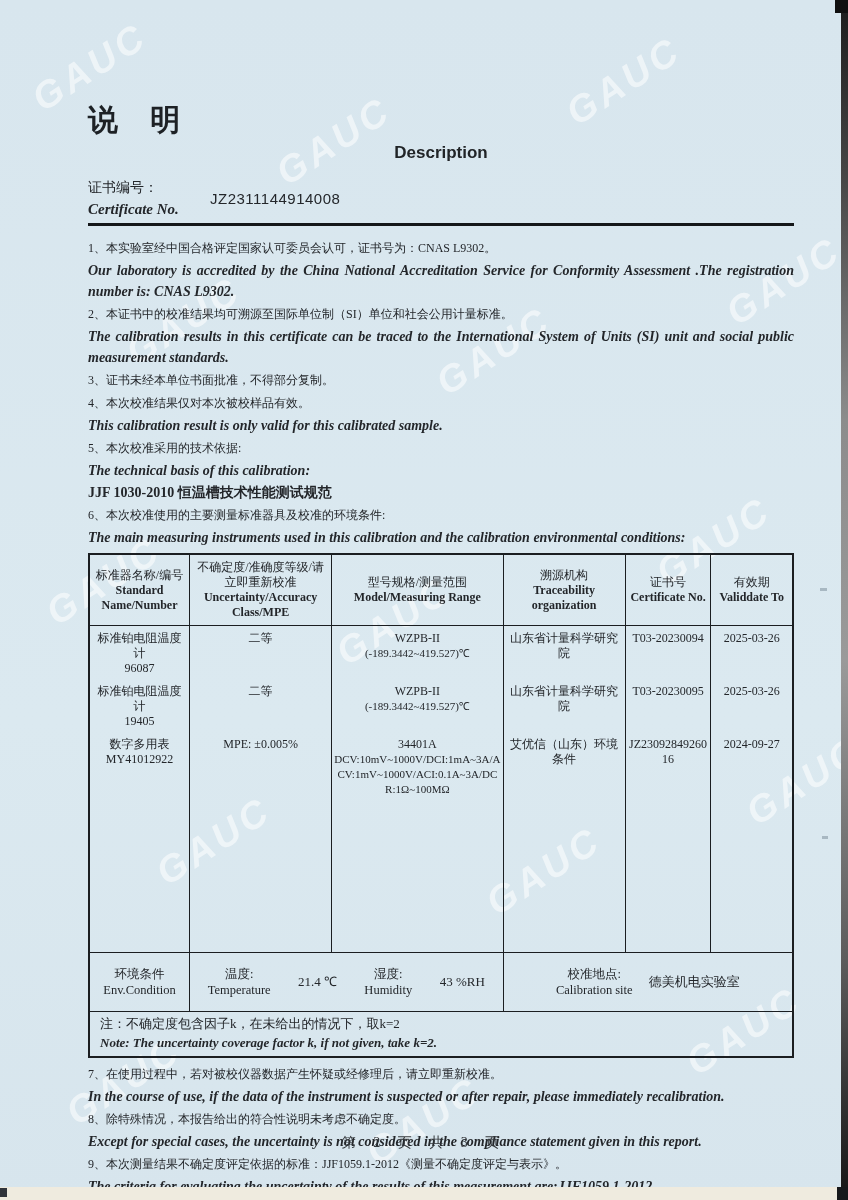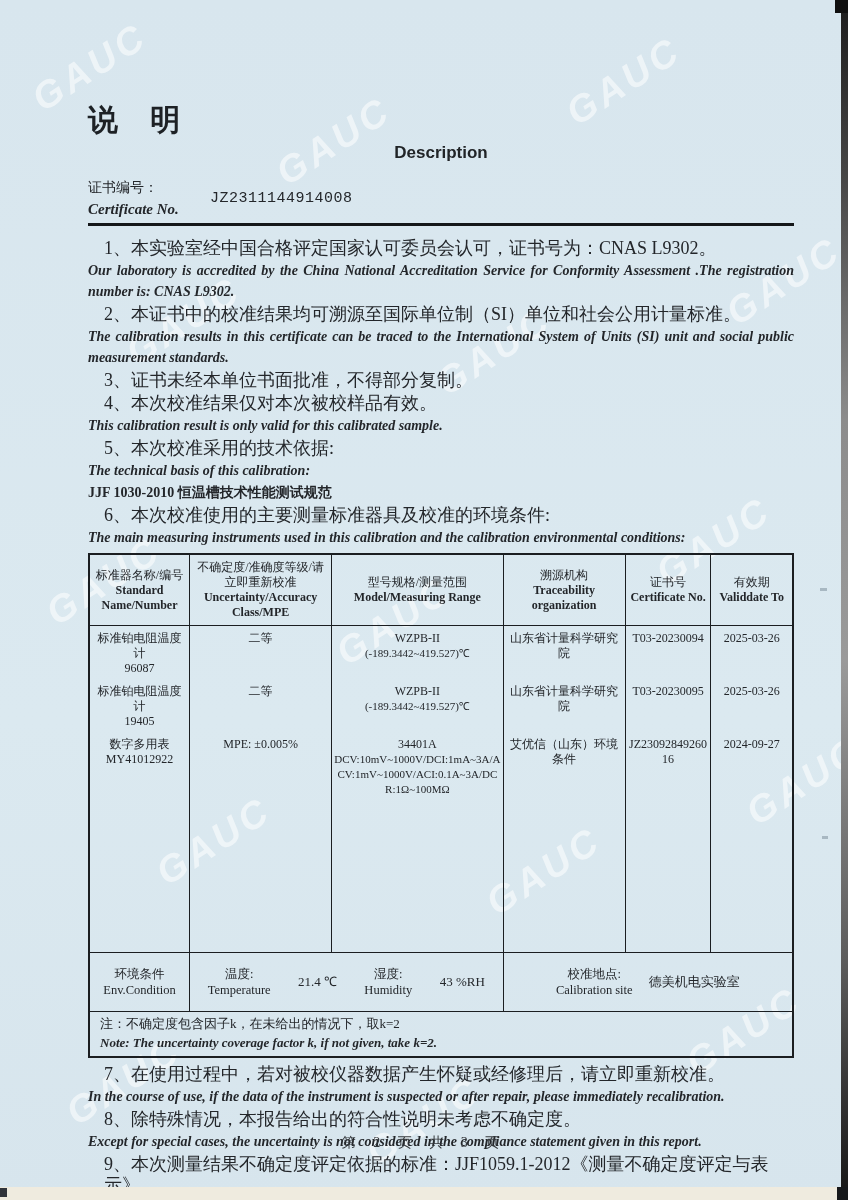--- a/index.html
+++ b/index.html
@@ -22,24 +22,24 @@
   .content {position:absolute; left:88px; top:0; width:706px;}
   .title {margin:100px 0 0; text-align:left; font-family:"Liberation Sans", sans-serif;
           font-size:30px; font-weight:700; letter-spacing:12px; color:#1d2125;}
   .desc {text-align:center; font-family:"Liberation Sans", sans-serif; font-size:17px; font-weight:bold;
          margin-top:2px; color:#212427;}
 
   .cert-block {margin-top:16px; display:flex; align-items:center; border-bottom:3px solid #14171a; padding-bottom:5px;}
   .cert-labels {width:122px;}
   .cert-zh {font-size:14px;}
   .cert-en {font-size:15px; font-weight:bold; font-style:italic; margin-top:4px;}
-  .cert-no {font-family:Liberation Mono, monospace; font-size:15px; letter-spacing:0.5px; color:#24272b;}
+  .cert-no {font-family:Liberation Sans, sans-serif; font-size:15px; letter-spacing:0.5px; color:#24272b;}
 
   .items {margin-top:12px;}
-  .it-zh {font-size:18px; line-height:21px; margin:2px 16px 0;}
+  .it-zh {font-size:12px; line-height:21px; margin:2px 0 0;}
   .it-en {font-size:14px; font-weight:bold; font-style:italic; line-height:21px; margin:1px 0 0; text-align:justify;}
   .it-extra {font-size:14px; font-weight:bold; line-height:21px; margin:1px 0 0;}
 
   table {width:100%; margin-top:5px; border-collapse:collapse; border:2px solid #1b1e21; font-size:12px; line-height:15px; color:#23262a;}
   th, td {border:1px solid #1b1e21; text-align:center; padding:3px 2px;}
   th {font-weight:normal; vertical-align:middle; padding:5px 2px;}
   .th-en {font-weight:bold;}
   tr.body td {border-top:none; border-bottom:none; vertical-align:top; padding-top:5px;}
   tr.b1 {height:44px;} tr.b2 {height:43px;} tr.b3 {height:62px;}
   tr.sp {height:152px;}

